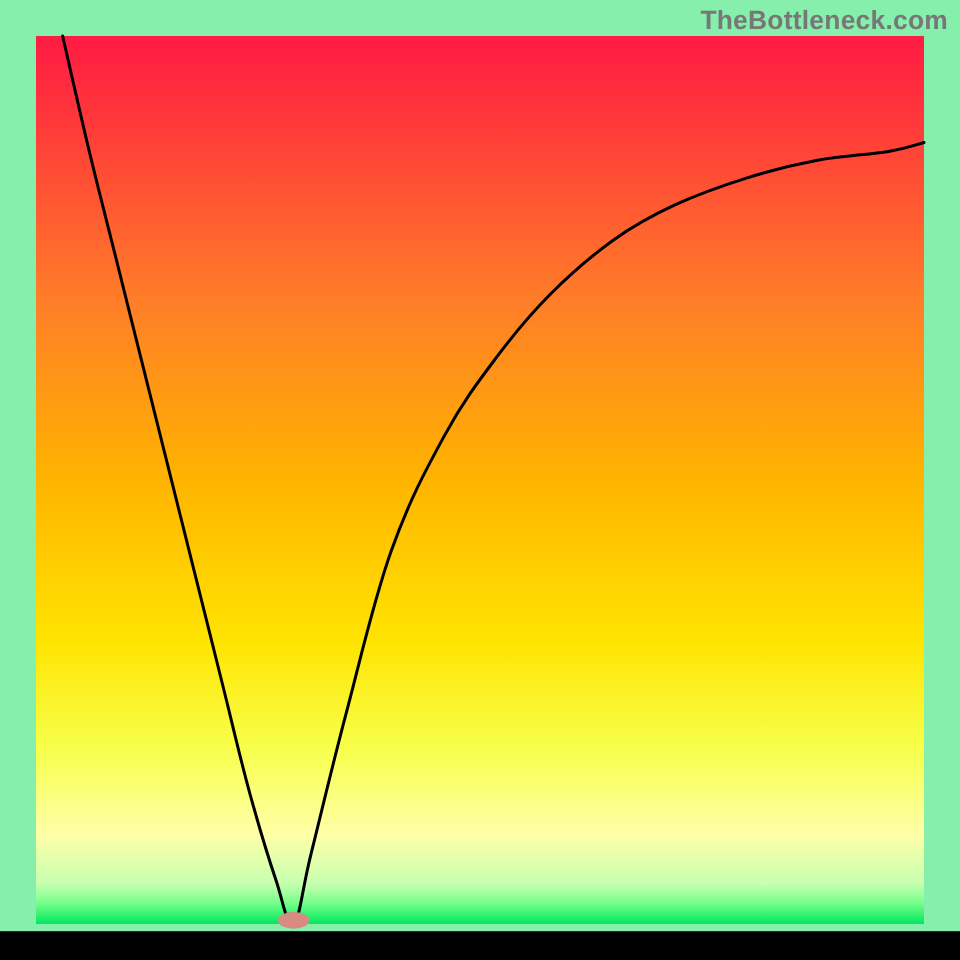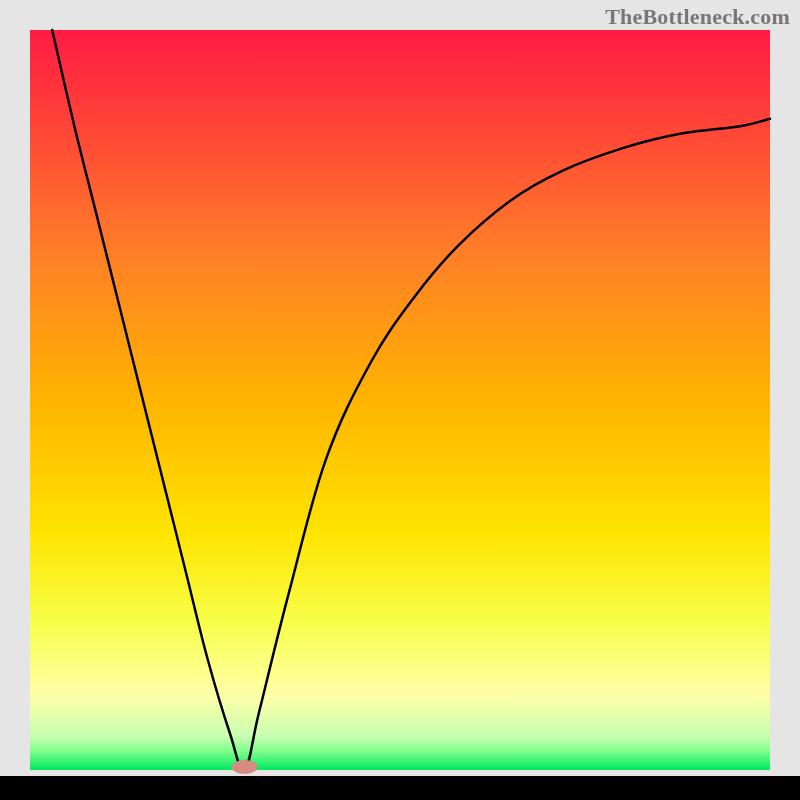--- a/index.html
+++ b/index.html
@@ -8,22 +8,21 @@
     width: 800px;
     height: 800px;
     background: #000;
     font-family: Arial, Helvetica, sans-serif;
     overflow: hidden;
   }
   .frame {
     position: relative;
     width: 800px;
     height: 776px;
-    background: #e5e5e5;
-    font-family: Liberation Serif, serif;
+    background: #86efac;
   }
   .watermark {
     position: absolute;
     top: 4px;
     right: 10px;
     font-size: 22px;
     font-weight: 600;
     color: #777;
     letter-spacing: 0.2px;
     user-select: none;

